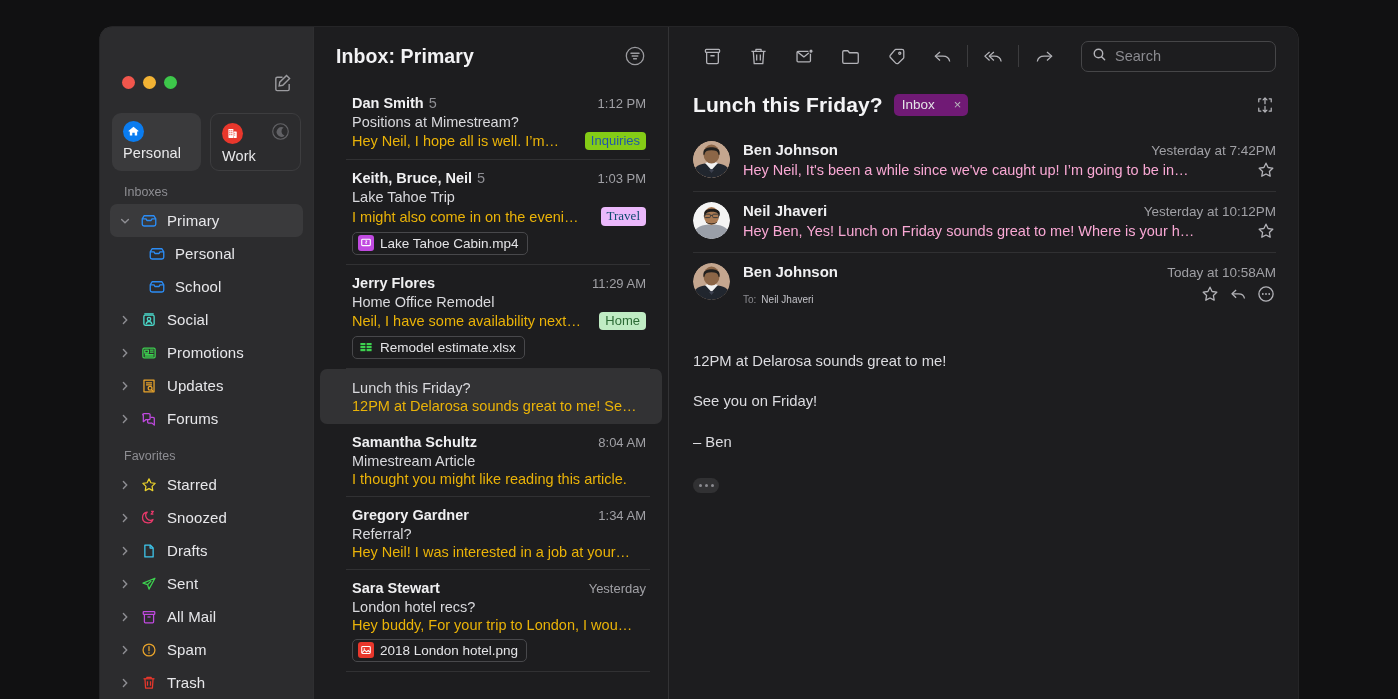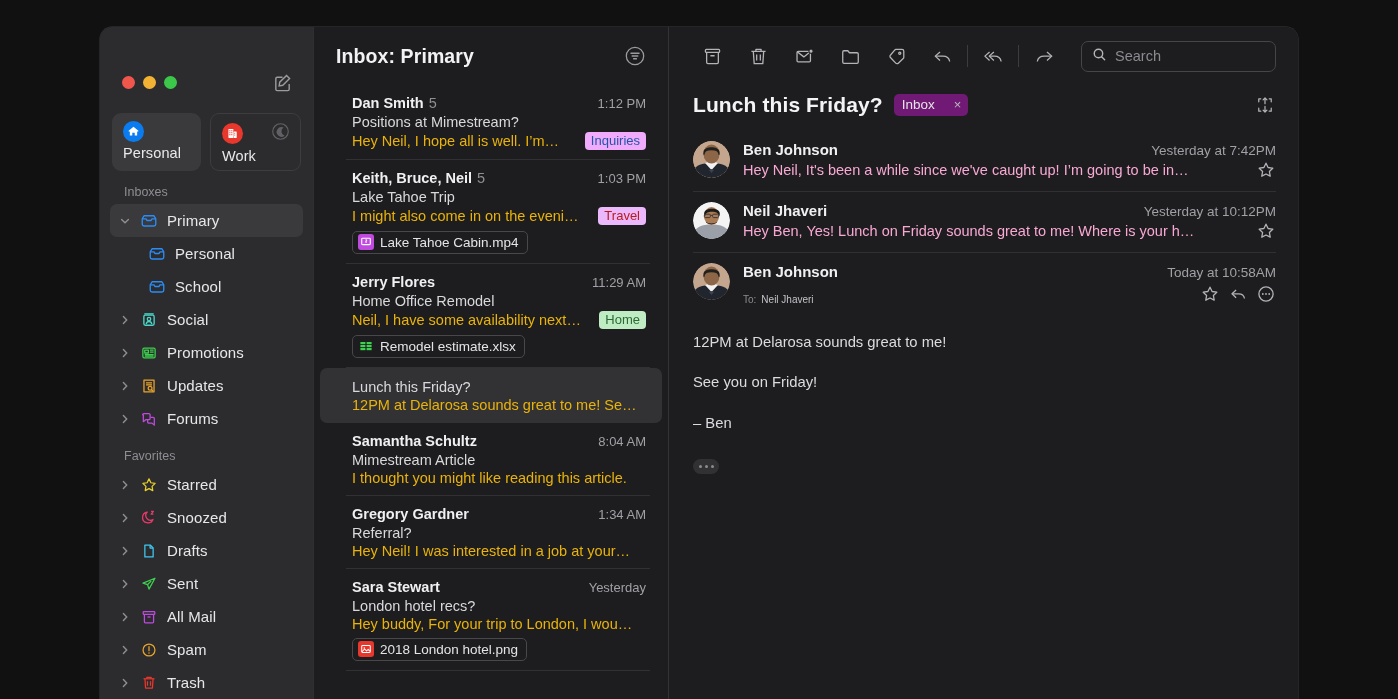--- a/index.html
+++ b/index.html
@@ -132,22 +132,22 @@
   .msg-time { font-size: 13px; color: #a0a0a5; white-space: nowrap; }
   .msg-subject { font-size: 14.5px; color: #d9d9dd; margin-top: 2px; }
   .msg-line3 { display: flex; align-items: center; justify-content: space-between; margin-top: 2px; gap: 8px; }
   .msg-preview {
     font-size: 14.5px; color: #eab308;
     overflow: hidden; white-space: nowrap; text-overflow: ellipsis; flex: 1 1 auto;
   }
   .tag {
     font-size: 13px; border-radius: 4px; padding: 1px 6px 2px; white-space: nowrap; flex: 0 0 auto;
   }
-  .tag.blue { background: #f0abfc; color: #2257a8; margin-left: 12px; }
-  .tag.purple { background: #ebb8fb; color: #b91c1c; }
+  .tag.blue { background: #84cc16; color: #2257a8; margin-left: 12px; }
+  .tag.purple { background: #ebb8fb; color: #0c4a6e; font-family: Liberation Serif, serif; }
   .tag.green { background: #c0ecc4; color: #2c6b35; }
   .attach {
     display: inline-flex; align-items: center; gap: 6px;
     border: 1px solid #48484b; border-radius: 5px;
     padding: 2px 8px 3px 5px; margin-top: 6px;
     font-size: 13.5px; color: #e4e4e7;
   }
   .att-ico { width: 16px; height: 16px; border-radius: 3px; display:flex; align-items:center; justify-content:center; flex:0 0 16px;}
   .att-ico.mp4 { background: #c04ae0; }
   .att-ico.xlsx { background: #1d1d1f; }
@@ -220,21 +220,21 @@
   .bdate { font-size: 13.5px; color: #a0a0a5; white-space: nowrap; }
   .brow2 { display: flex; justify-content: space-between; align-items: center; gap: 10px; margin-top: 2px; }
   .bpreview { font-size: 14.5px; color: #f9a8d4; overflow:hidden; white-space:nowrap; text-overflow: ellipsis; }
   .bto { font-size: 10px; color: #8b8b90; margin-top: 12px; }
   .bto b { color: #8b8b90; font-weight: normal; }
   .bto span.name { color: #c3c3c8; margin-left: 5px; }
   .bactions { display: flex; gap: 8px; align-items: center; flex: 0 0 auto; }
   .bactions .ic { cursor: pointer; display:flex; }
 
   .mail-body { padding: 16px 24px 0 24px; }
-  .mail-body p { font-size: 14.8px; color: #dcdce0; margin-bottom: 22px; line-height: 1.25; }
+  .mail-body p { font-size: 14.8px; color: #dcdce0; margin-bottom: 22px; line-height: 1.25; margin-top: 19px; }
   .more-dots {
     display: inline-flex; align-items: center; justify-content: center;
     width: 26px; height: 15px; border-radius: 8px; background: #313133;
     cursor: pointer;
   }
   .more-dots span { width: 3px; height: 3px; border-radius: 50%; background: #8b8b90; margin: 0 1.5px; }
 </style>
 </head>
 <body>
 

